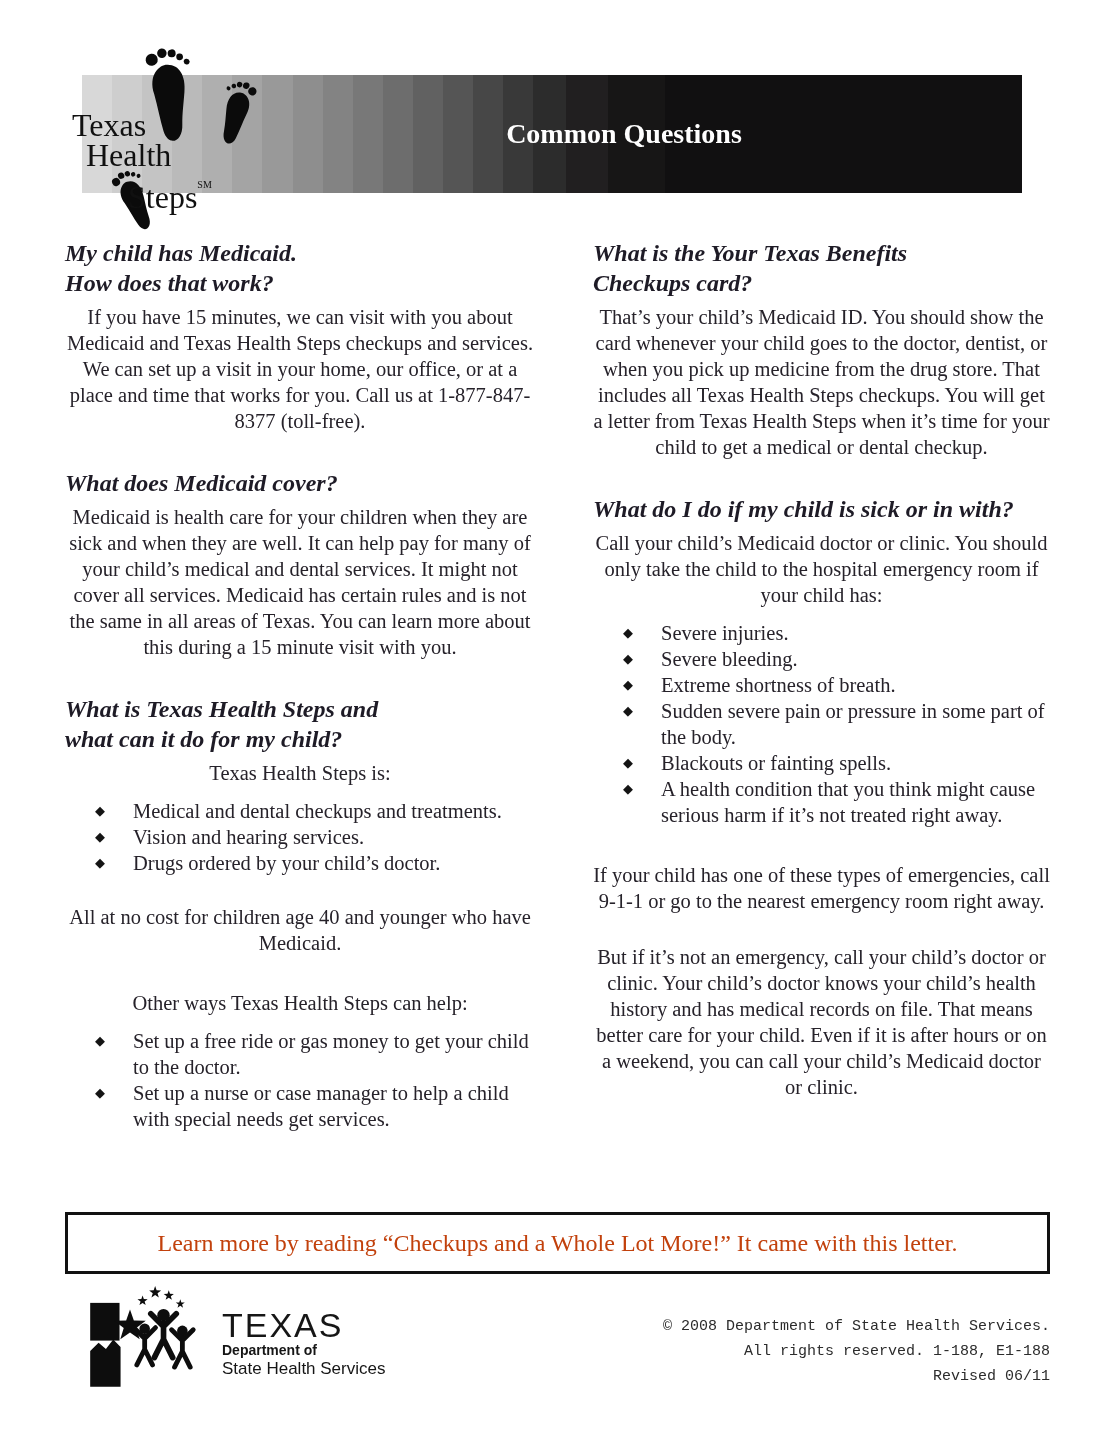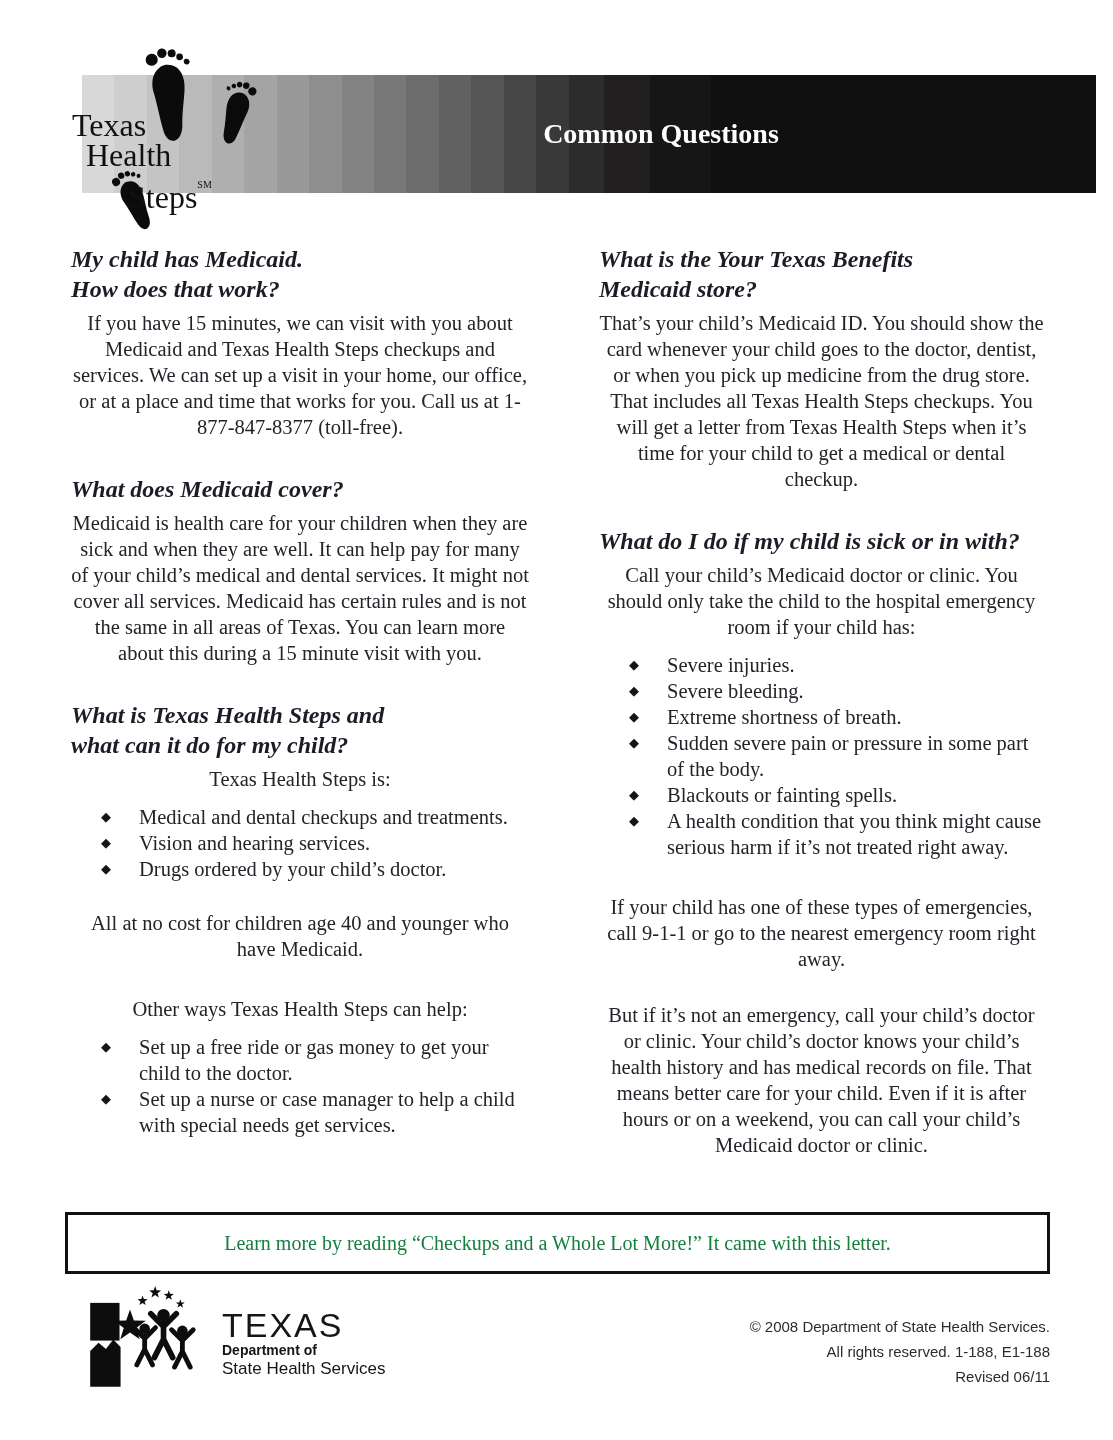--- a/index.html
+++ b/index.html
@@ -4,21 +4,21 @@
 <style>
   html, body { margin:0; padding:0; background:#ffffff; }
   .page {
     position:relative; width:1113px; height:1440px; margin:0 auto;
     background:#ffffff; overflow:hidden;
     font-family:"Liberation Serif", serif; color:#26222a;
   }
 
   
   .banner {
-    position:absolute; left:82px; top:75px; width:1014px; height:118px;
+    position:absolute; left:82px; top:75px; width:940px; height:118px;
     background:linear-gradient(90deg,
       #d8d8d8 0%,   #d8d8d8 3.2%,
       #cecece 3.2%, #cecece 6.4%,
       #c4c4c4 6.4%, #c4c4c4 9.6%,
       #bababa 9.6%, #bababa 12.8%,
       #afafaf 12.8%,#afafaf 16%,
       #a4a4a4 16%,  #a4a4a4 19.2%,
       #999999 19.2%,#999999 22.4%,
       #8e8e8e 22.4%,#8e8e8e 25.6%,
       #838383 25.6%,#838383 28.8%,
@@ -56,54 +56,54 @@
   .col-gap   { width:58px; flex:0 0 58px; }
   .col-right { width:457px; }
 
   .qhead {
     margin:0 0 6px 0; color:#1e1b26;
     font-size:24px; font-weight:bold; font-style:italic; line-height:30px;
     white-space:nowrap;
   }
   .qhead .hline { display:block; }
   .body-p { margin:0; font-size:20.5px; line-height:26px;text-align:center; }
-  .section { margin:6px; }
+  .section { margin:0; }
   .section + .section { margin-top:34px; }
   .after-p { margin-top:28px; }
   .standalone + .standalone { margin-top:30px; }
 
   ul.diamond-list { list-style:none; margin:12px 0 0 0; padding:0 0 0 30px; }
   ul.diamond-list li { display:flex; font-size:20.5px; line-height:26px; }
   .diamond {
     flex:0 0 16px; width:16px; margin-right:22px;
     font-family:"DejaVu Sans", sans-serif; font-size:13px; line-height:26px; color:#141414;
   }
   .li-text { flex:1; }
 
   
   .callout {
     position:absolute; left:65px; top:1212px; width:979px; height:56px;
     border:3px solid #121212; background:#ffffff;
     display:flex; align-items:center; justify-content:center;
   }
-  .callout-text { font-size:20px; color:#15803d; }
+  .callout-text { font-size:24px; color:#c2410c; }
 
   
   .dshs { position:absolute; left:86px; top:1286px; display:flex; align-items:flex-start; }
   .dshs-text { margin-left:4px; padding-top:22px; color:#161616; }
   .dshs-name {
     font-family:"Liberation Sans", sans-serif; font-size:34px; font-weight:400;
     letter-spacing:2px; line-height:34px;
   }
   .dshs-dept { font-family:"Liberation Sans", sans-serif; font-size:14px; line-height:17px;font-weight:bold; }
   .dshs-div  { font-family:"Liberation Sans", sans-serif; font-size:17px; line-height:20px; }
 
   .footer-copy {
     position:absolute; right:63px; top:1314px; text-align:right;
-    font-family:Liberation Sans, sans-serif; font-size:15px; line-height:25px; color:#2c2c2c;
+    font-family:Liberation Mono, monospace; font-size:15px; line-height:25px; color:#2c2c2c;
   }
 </style>
 </head>
 <body>
 
 <div class="page">
 
   <div class="banner">
     <div class="banner-text">
       <div class="banner-title">Common Questions</div>
@@ -189,21 +189,21 @@
 
     </div>
 
     <div class="col-gap"></div>
 
     <div class="col-right">
 
       <div class="section">
         <h2 class="qhead">
           <span class="hline">What is the Your Texas Benefits</span>
-          <span class="hline">Medicaid store?</span>
+          <span class="hline">Checkups card?</span>
         </h2>
         <p class="body-p">That’s your child’s Medicaid ID. You should show the card whenever your child goes to the doctor, dentist, or when you pick up medicine from the drug store. That includes all Texas Health Steps checkups. You will get a letter from Texas Health Steps when it’s time for your child to get a medical or dental checkup.</p>
       </div>
 
       <div class="section">
         <h2 class="qhead">
           <span class="hline">What do I do if my child is sick or in with?</span>
         </h2>
         <p class="body-p">Call your child’s Medicaid doctor or clinic. You should only take the child to the hospital emergency room if your child has:</p>
         <ul class="diamond-list">

